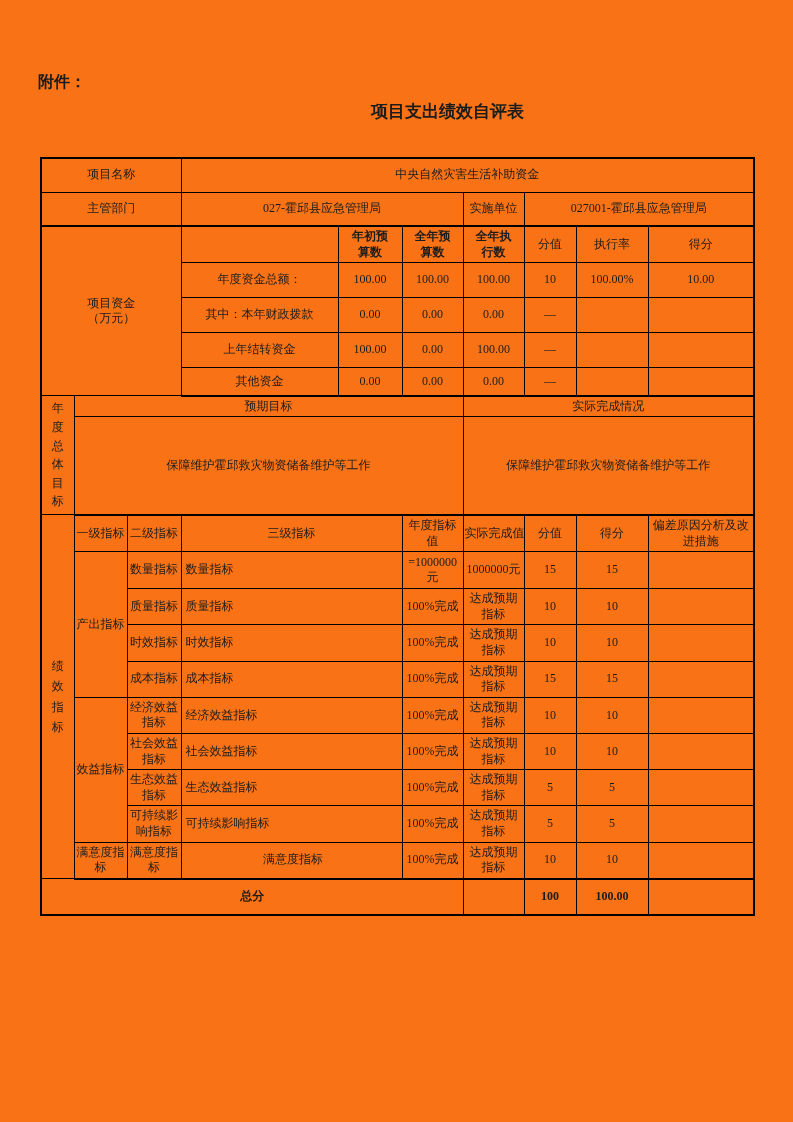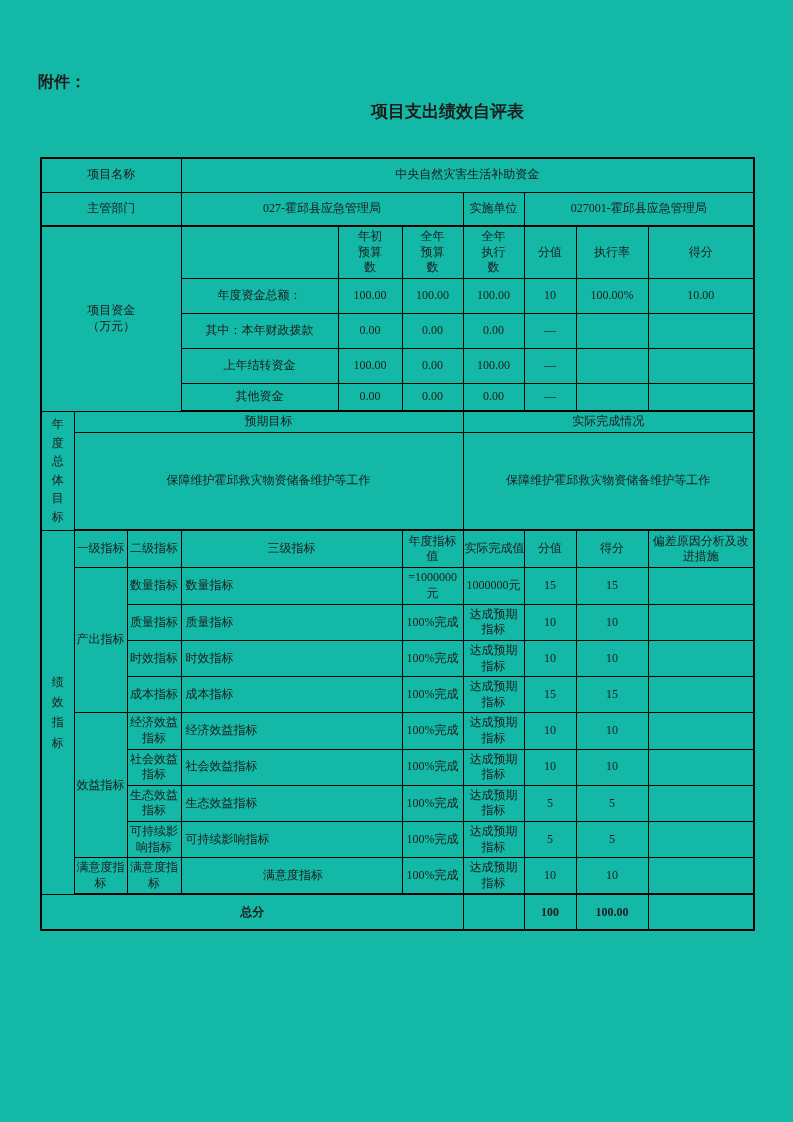--- a/index.html
+++ b/index.html
@@ -1,17 +1,17 @@
 <!DOCTYPE html>
 <html><head>
 <meta charset="utf-8">
 <style>
   html,body{margin:0;padding:0;background:#888;}
   .sheet{
-    position:relative;width:793px;height:1122px;background:#14b8a6;
+    position:relative;width:793px;height:1122px;background:#f97316;
     font-family:"Liberation Serif","DejaVu Serif",serif;color:#1c1c1c;
     margin:0 auto;overflow:hidden;
   }
   .attachment{position:absolute;left:38px;top:72px;font-size:16px;font-weight:bold;}
   .title-wrap{position:absolute;left:16px;top:100px;width:793px;text-align:center;}
   .title{display:inline-block;position:relative;left:35px;font-size:17px;font-weight:bold;}
   .subtitle{margin-top:6px;font-size:10px;font-weight:normal;}
   table.main{
     position:absolute;left:40px;top:157px;width:713px;
     border-collapse:collapse;table-layout:fixed;
@@ -21,21 +21,21 @@
     border:1px solid #000;
     font-size:12px;line-height:1.3;
     text-align:center;vertical-align:middle;
     padding:2px 1px;overflow:hidden;
     word-break:break-word;
   }
   td.l3{text-align:left;padding-left:4px;}
   td.pre{white-space:pre-line;}
   td.nowrap{white-space:nowrap;margin-top:44px;}
   td.bold{font-weight:bold;}
-  td.padw{padding:2px 18px;}
+  td.padw{padding:2px 10px;font-weight:bold;}
   .vtext{display:block;width:1em;margin:0 auto;word-break:break-all;line-height:1.7;}
   .vtext.tightv{line-height:1.55;}
   tr.thick td{border-bottom-width:2px;text-align:center;}
 </style>
 </head>
 <body>
 
 <div class="sheet">
 
   <div class="attachment">附件：</div>

